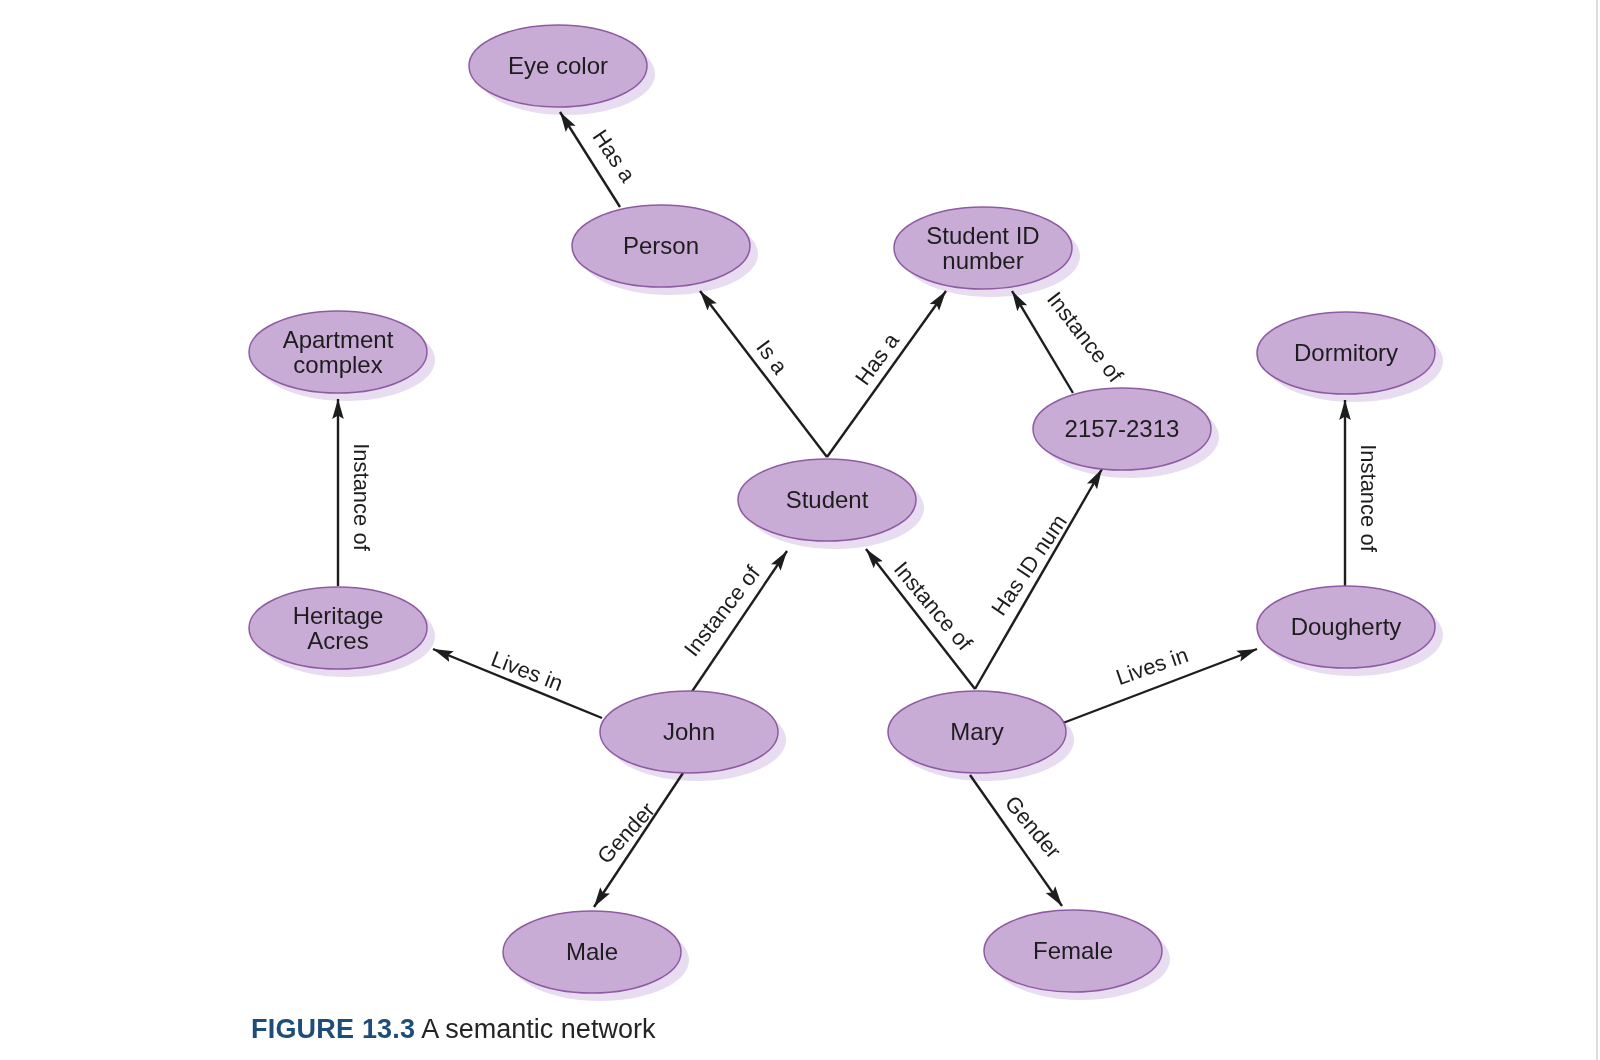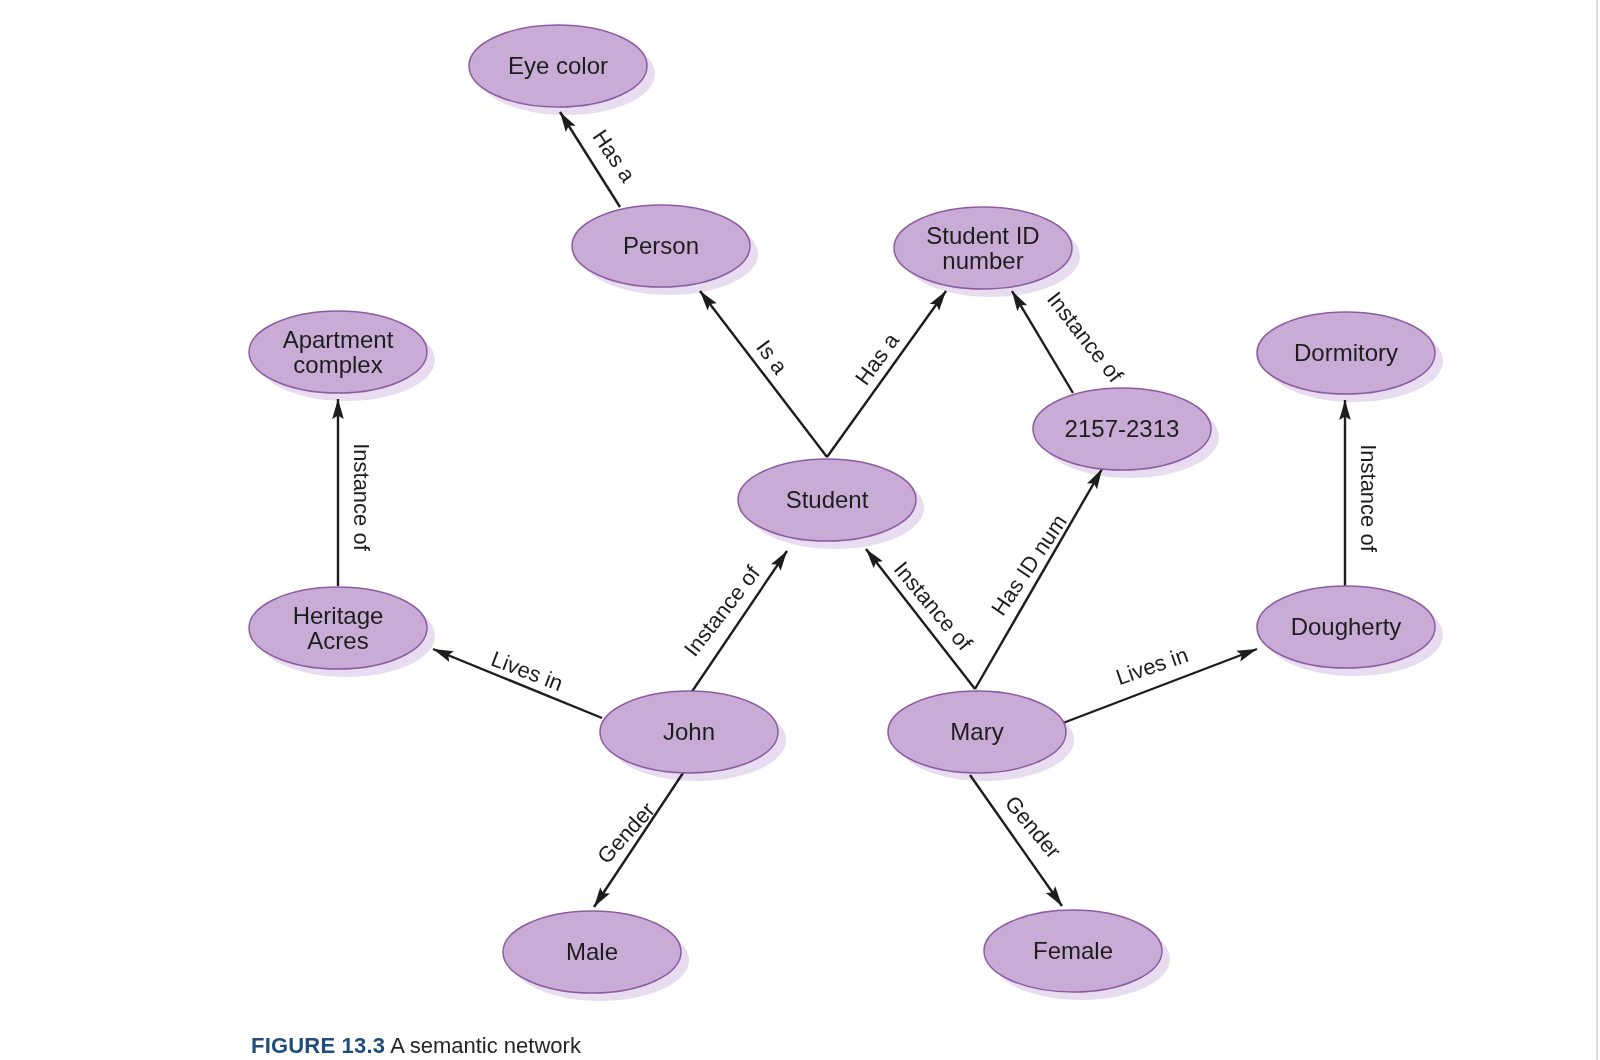--- a/index.html
+++ b/index.html
@@ -19,25 +19,24 @@
   }
   .diagram-svg {
     position: absolute;
     left: 0;
     top: 0;
   }
   .caption {
     position: absolute;
     left: 251px;
     top: 1014px;
-    font-size: 22px;
+    font-size: 27px;
     line-height: 30px;
     color: #242424;
     white-space: nowrap;
-    margin-top: 17px;
   }
   .caption .cap-label {
     font-weight: bold;
     letter-spacing: 0.2px;
   }
   .page-edge-line {
     position: absolute;
     top: 0;
     left: 1596px;
     width: 2px;

